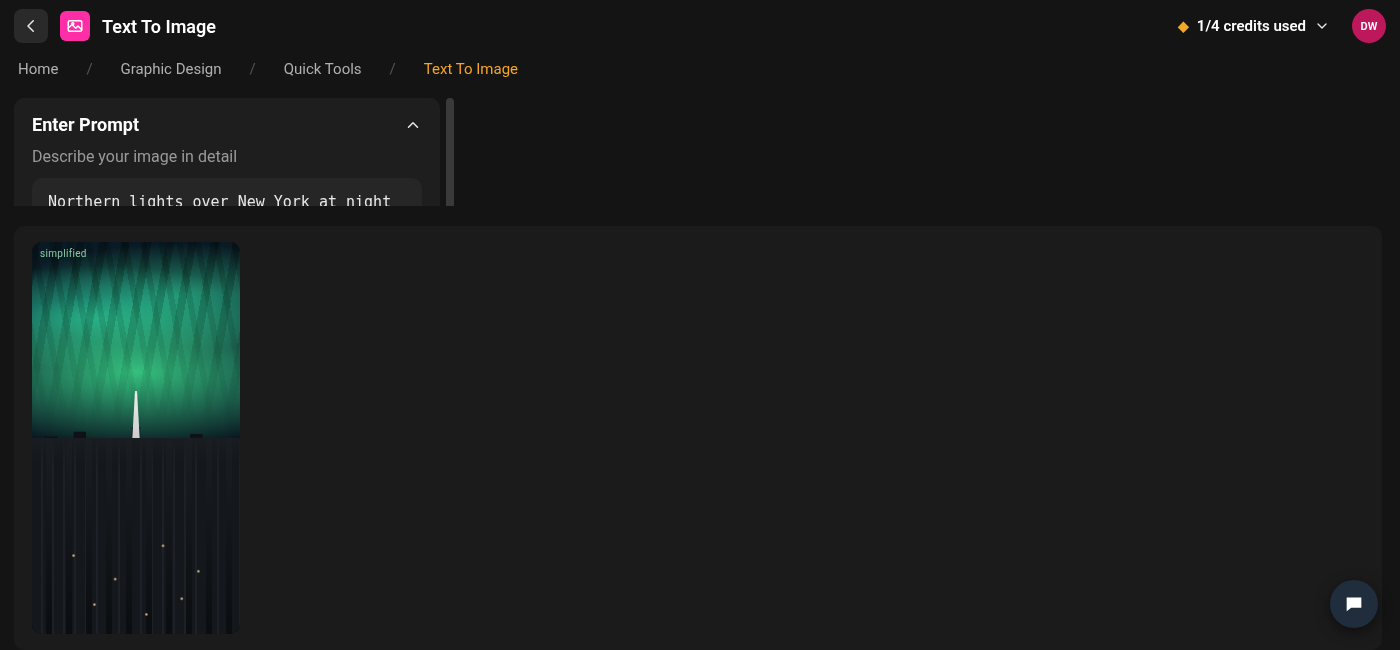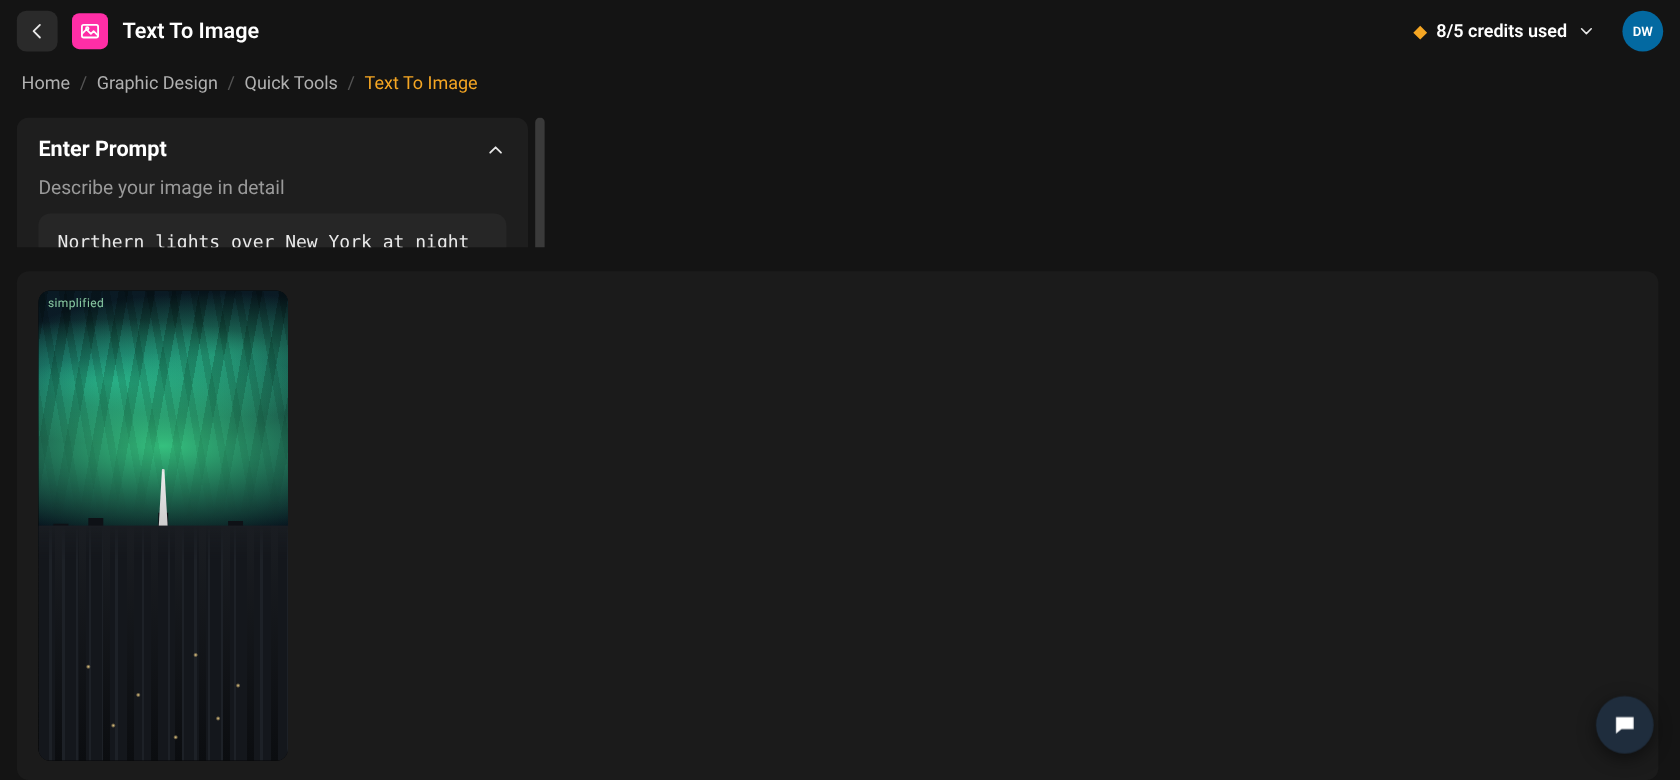--- a/index.html
+++ b/index.html
@@ -35,30 +35,30 @@
   .top-title { font-size: 18px; font-weight: 600; color:#fff; }
   .top-spacer { flex:1; }
   .credits {
     display:flex;align-items:center;gap:8px;
     font-weight:600;color:#fff;cursor:pointer;font-size:15px;
   }
   .diamond { color:#f5a623; font-size:14px; }
   .chev { color:#bbb; }
   .avatar {
     width:34px;height:34px;border-radius:50%;
-    background:#0369a1;color:#fff;
+    background:#be185d;color:#fff;
     display:flex;align-items:center;justify-content:center;
     font-size:11px;font-weight:600;
     margin-left:10px;
   }
 
   
   .crumbs {
     height: 34px;
-    display:flex;align-items:center;gap:8px;
+    display:flex;align-items:center;gap:28px;
     padding: 0 18px;
     color:#b0b0b0;
     font-size:15px;
   }
   .crumbs a { color:#b0b0b0; text-decoration:none; cursor:pointer; }
   .crumbs .sep { color:#555; }
   .crumbs .current { color:#f5a623; }
 
   
   .main {
@@ -306,21 +306,21 @@
     <svg class="i" viewBox="0 0 24 24">
       <rect x="3" y="5" width="18" height="14" rx="2" style="stroke:#fff"></rect>
       <path d="M3 15l5-5 5 5 3-3 5 5" style="stroke:#fff"></path>
       <circle cx="9" cy="9" r="1.4" style="stroke:#fff"></circle>
     </svg>
   </div>
   <div class="top-title">Text To Image</div>
   <div class="top-spacer"></div>
   <div class="credits">
     <span class="diamond">◆</span>
-    <span>8/5 credits used</span>
+    <span>1/4 credits used</span>
     <svg class="i chev" viewBox="0 0 24 24" style="width:16px;height:16px">
         <path d="M6 9l6 6 6-6"></path>
       </svg>
   </div>
   <div class="avatar">DW</div>
 </div>
 
 <div class="crumbs">
   <a>Home</a>
   <span class="sep">/</span>

